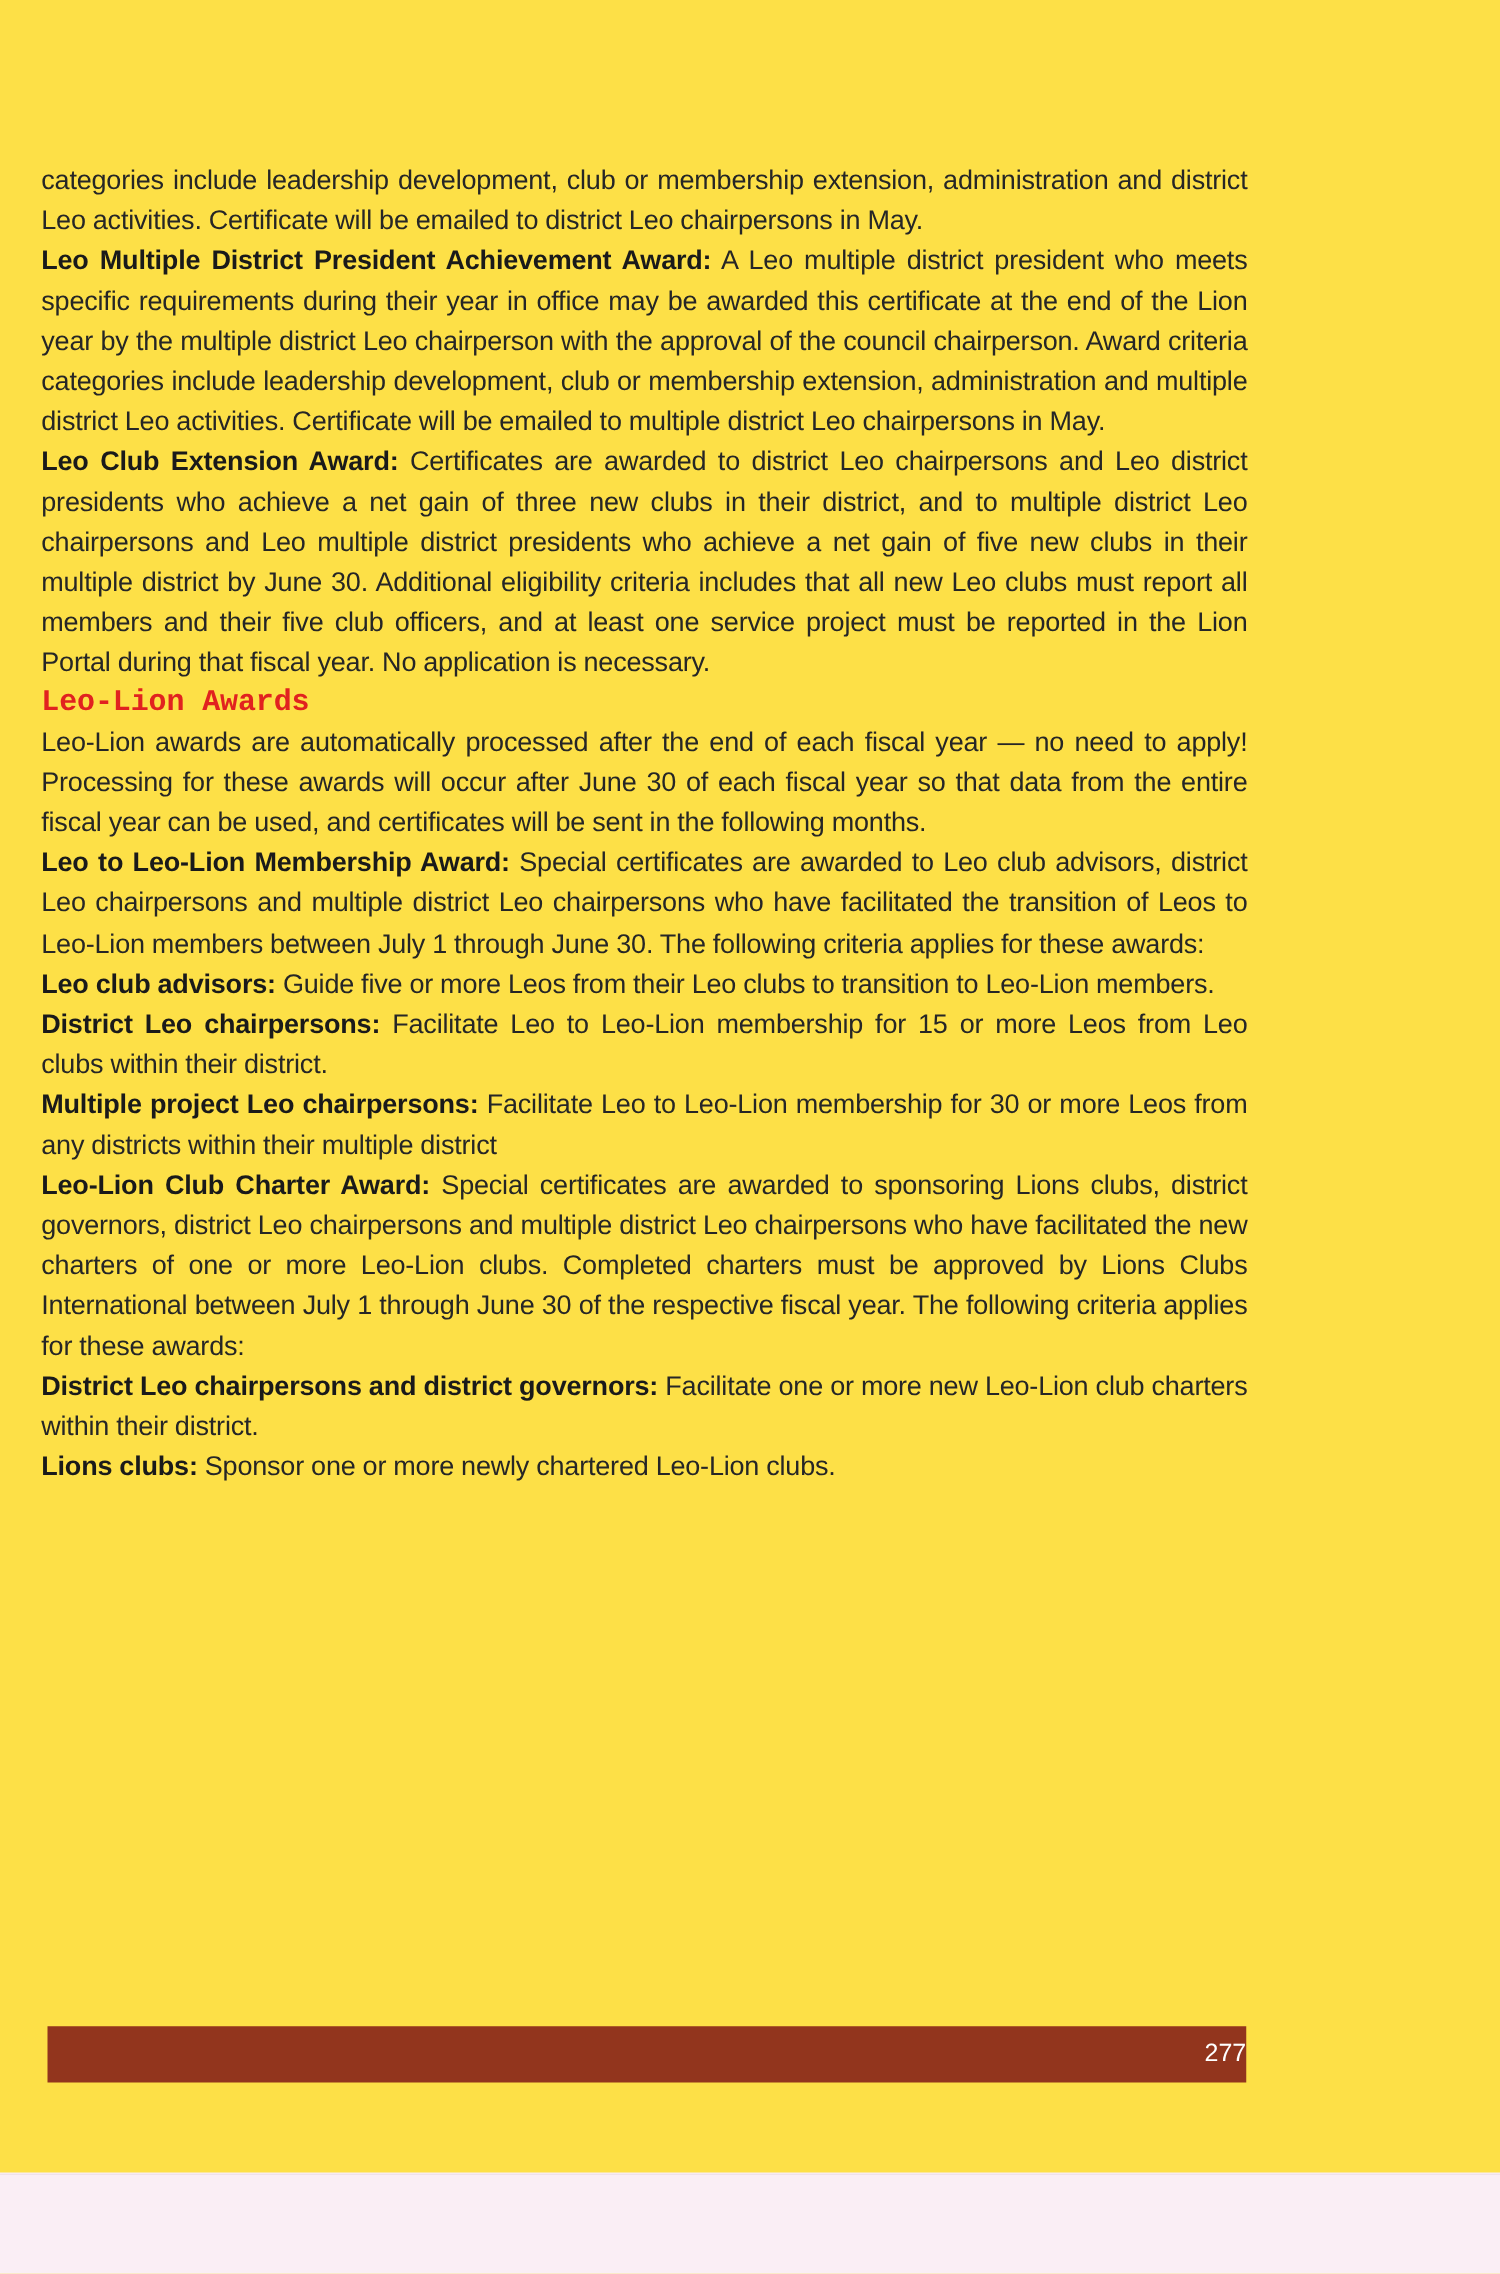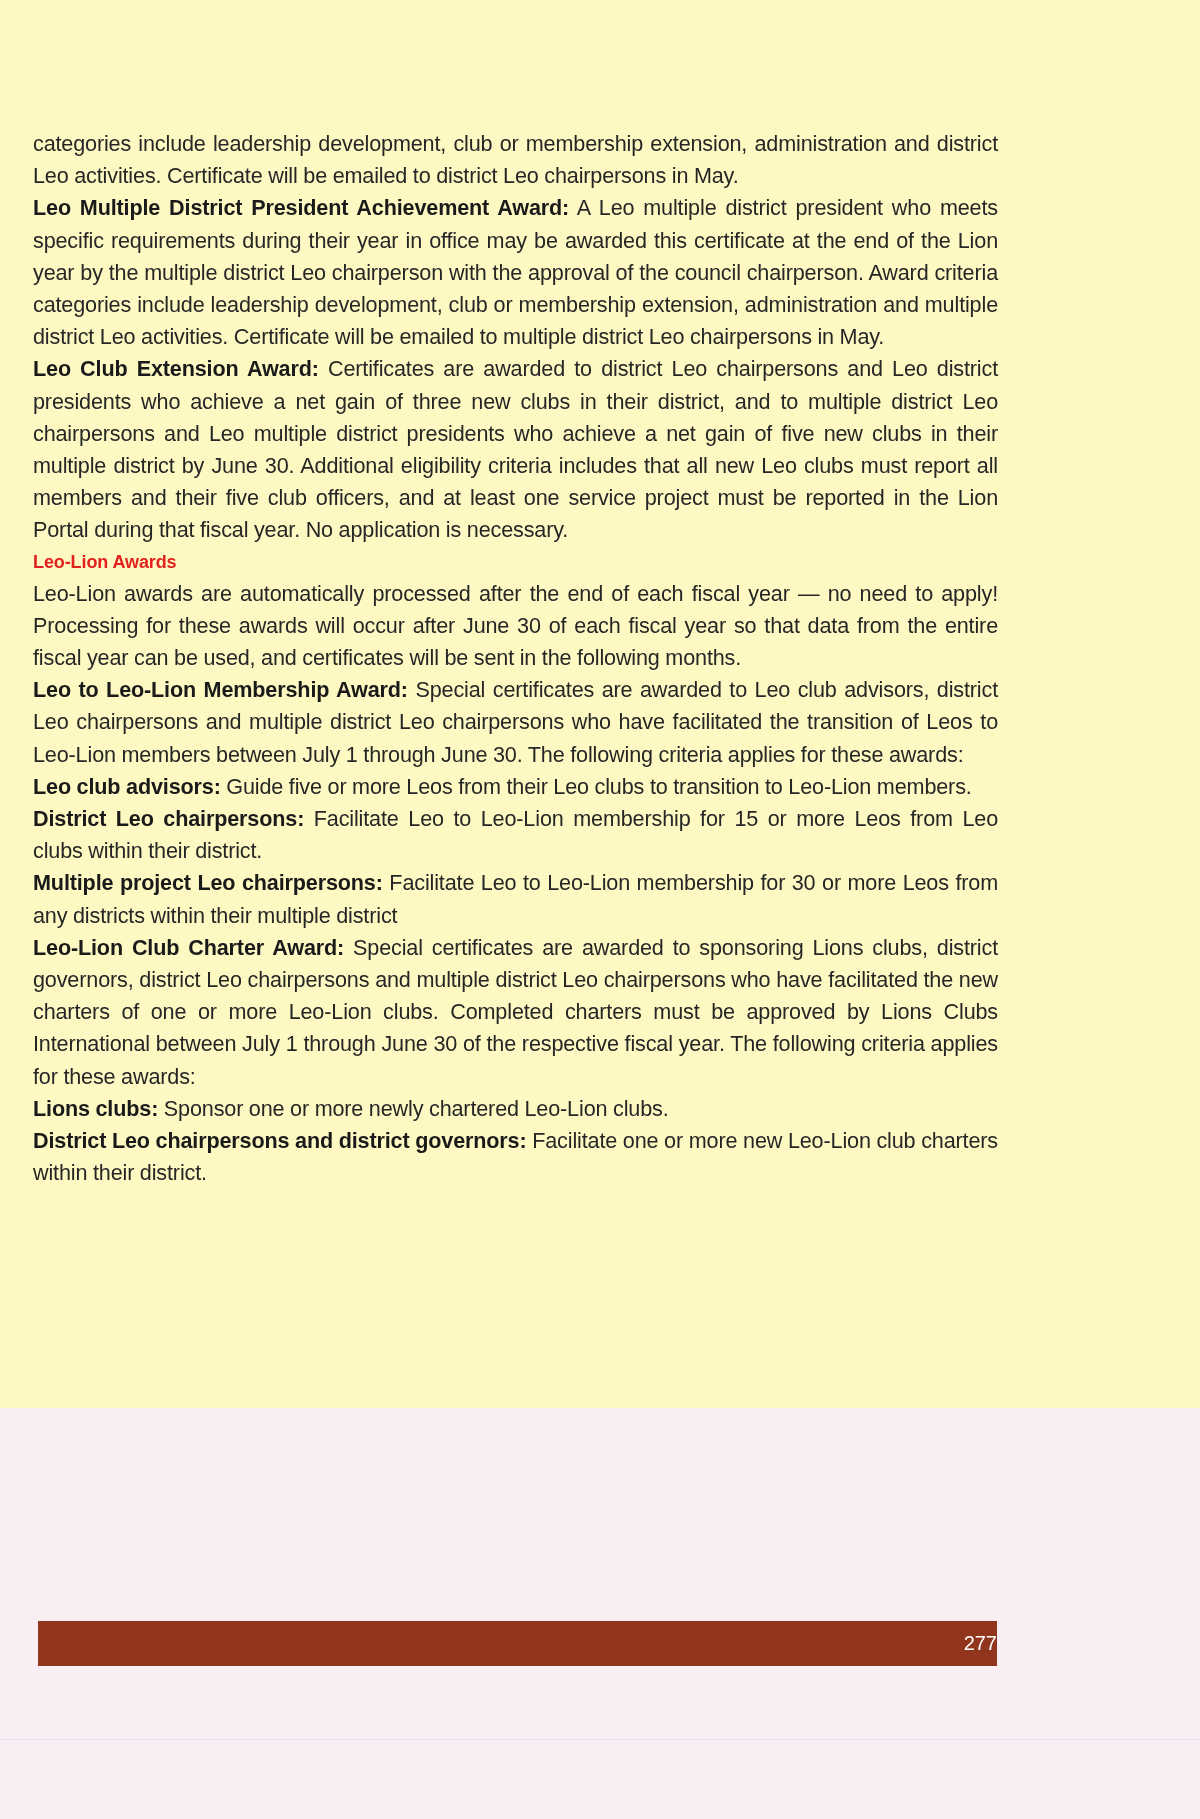--- a/index.html
+++ b/index.html
@@ -10,22 +10,22 @@
   body {
     width: 1200px;
     height: 1819px;
     background: #faeef5;
     font-family: "Liberation Sans", sans-serif;
     overflow: hidden;
   }
   .page {
     position: relative;
     width: 1200px;
-    height: 1408px;
-    background: #fef9c3;
+    height: 1738px;
+    background: #fde047;
   }
   .content {
     position: absolute;
     left: 33px;
     top: 128px;
     width: 965px;
   }
   .para {
     font-size: 21.6px;
     line-height: 32.2px;
@@ -35,25 +35,26 @@
     margin: 0;
     letter-spacing: -0.15px;
     word-spacing: -0.2px;
   }
   .para .run-in {
     font-weight: bold;
     color: #1a1a1a;
   }
 
   h2.section-heading {
-    font-size: 18px;
+    font-size: 24px;
     line-height: 31px;
     font-weight: bold;
     margin: 0;
     letter-spacing: -0.1px;
+    font-family: Liberation Mono, monospace;
   }
   h2.red { color: #e1221f; }
   h2.purple { color: #4b2d91; letter-spacing: -0.4px; }
 
   .footer-bar {
     position: absolute;
     left: 38px;
     top: 1621px;
     width: 959px;
     height: 45px;
@@ -100,23 +101,23 @@
 
     <p class="para"><span class="run-in">Leo club advisors:</span><span> Guide five or more Leos from their Leo clubs to transition to Leo-Lion members.</span></p>
 
     <p class="para"><span class="run-in">District Leo chairpersons:</span><span> Facilitate Leo to Leo-Lion membership for 15 or more Leos from Leo clubs within their district.</span></p>
 
     <p class="para"><span class="run-in">Multiple project Leo chairpersons:</span><span> Facilitate Leo to Leo-Lion membership for 30 or more Leos from any districts within their multiple district</span></p>
 
 
     <p class="para"><span class="run-in">Leo-Lion Club Charter Award:</span><span> Special certificates are awarded to sponsoring Lions clubs, district governors, district Leo chairpersons and multiple district Leo chairpersons who have facilitated the new charters of one or more Leo-Lion clubs. Completed charters must be approved by Lions Clubs International between July 1 through June 30 of the respective fiscal year. The following criteria applies for these awards:</span></p>
 
+    <p class="para"><span class="run-in">District Leo chairpersons and district governors:</span><span> Facilitate one or more new Leo-Lion club charters within their district.</span></p>
+
     <p class="para"><span class="run-in">Lions clubs:</span><span> Sponsor one or more newly chartered Leo-Lion clubs.</span></p>
-
-    <p class="para"><span class="run-in">District Leo chairpersons and district governors:</span><span> Facilitate one or more new Leo-Lion club charters within their district.</span></p>
 
   </div>
 
   <div class="footer-bar">
     <span class="page-number">277</span>
   </div>
 
   <div class="hairline"></div>
 
 </div>

